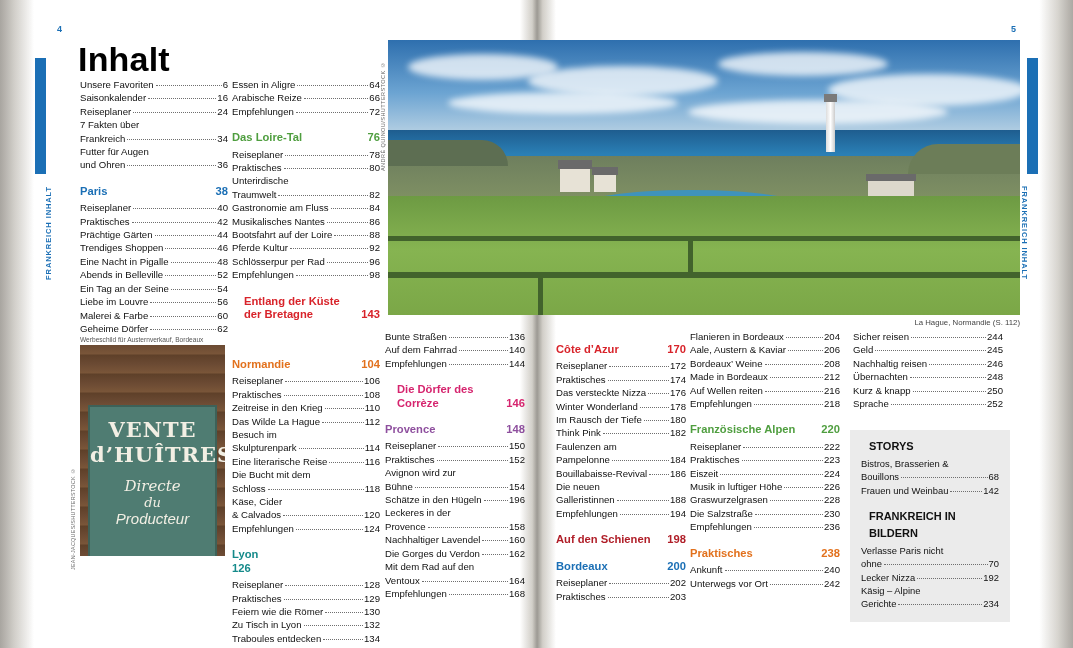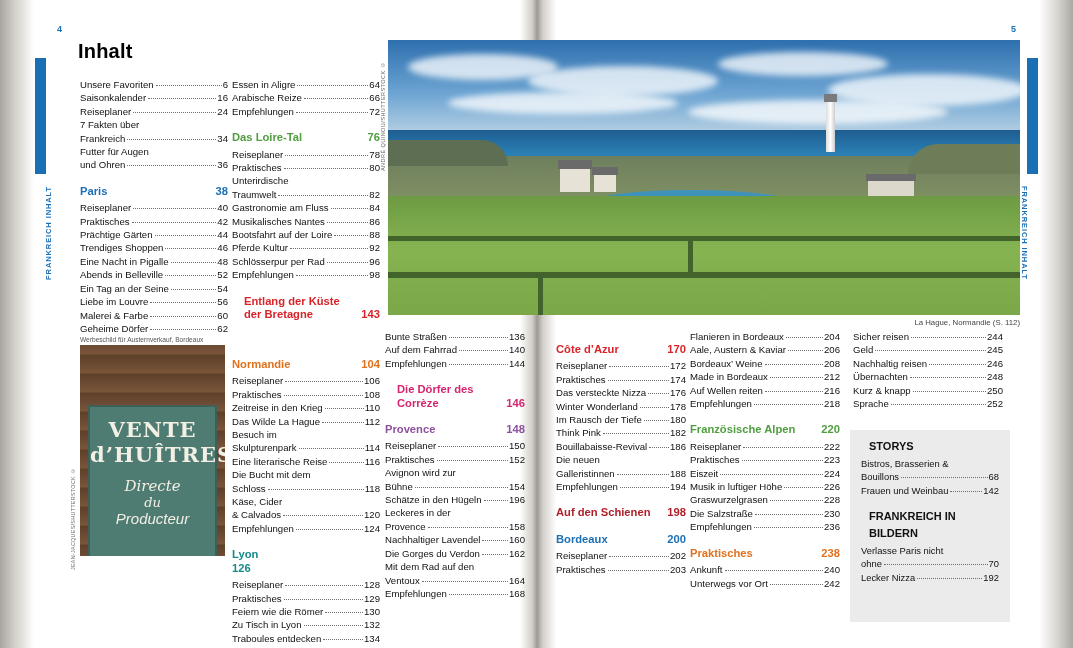--- a/index.html
+++ b/index.html
@@ -40,21 +40,21 @@
   }
   .side-label.left { left:44px; top:186px; transform: rotate(180deg); }
   .side-label.right { right:44px; top:186px; }
 
   .folio { position:absolute; font-size:9px; color:#1b6fb5; font-weight:bold; }
   .folio-l { left:57px; top:24px; }
   .folio-r { right:57px; top:24px; }
 
   h1.title {
     position:absolute; left:78px; top:40px;
-    font-size:20px; font-weight:bold; color:#000; margin:0;
+    font-size:34px; font-weight:bold; color:#000; margin:0;
     letter-spacing:.2px;
   }
 
   
   .col { position:absolute; font-size:9.6px; line-height:13.4px; color:#111; }
   .col-a { left:80px; top:78px; width:148px; }
   .col-b { left:232px; top:78px; width:148px; }
   .col-c { left:385px; top:330px; width:140px; }
   .col-d { left:556px; top:330px; width:130px; }
   .col-e { left:690px; top:330px; width:150px; }
@@ -580,20 +580,28 @@
       <div class="entry">
         <span class="t">Im Rausch der Tiefe</span>
         <span class="dots"></span>
         <span class="pg">180</span>
       </div>
       <div class="entry">
         <span class="t">Think Pink</span>
         <span class="dots"></span>
         <span class="pg">182</span>
       </div>
+      <div>
+        <div>Faulenzen am</div>
+        <div class="entry">
+          <span class="t">Pampelonne</span>
+          <span class="dots"></span>
+          <span class="pg">184</span>
+        </div>
+      </div>
       <div class="entry">
         <span class="t">Bouillabaisse-Revival</span>
         <span class="dots"></span>
         <span class="pg">186</span>
       </div>
       <div>
         <div>Die neuen</div>
         <div class="entry">
           <span class="t">Galleristinnen</span>
           <span class="dots"></span>
@@ -769,16 +777,24 @@
               <span class="t">ohne</span>
               <span class="dots"></span>
               <span class="pg">70</span>
             </div>
           </div>
           <div class="entry">
             <span class="t">Lecker Nizza</span>
             <span class="dots"></span>
             <span class="pg">192</span>
           </div>
+          <div>
+            <div>Käsig – Alpine</div>
+            <div class="entry">
+              <span class="t">Gerichte</span>
+              <span class="dots"></span>
+              <span class="pg">234</span>
+            </div>
+          </div>
         </div>
     </div>
   </div>
 </div>
 
 </body></html>

